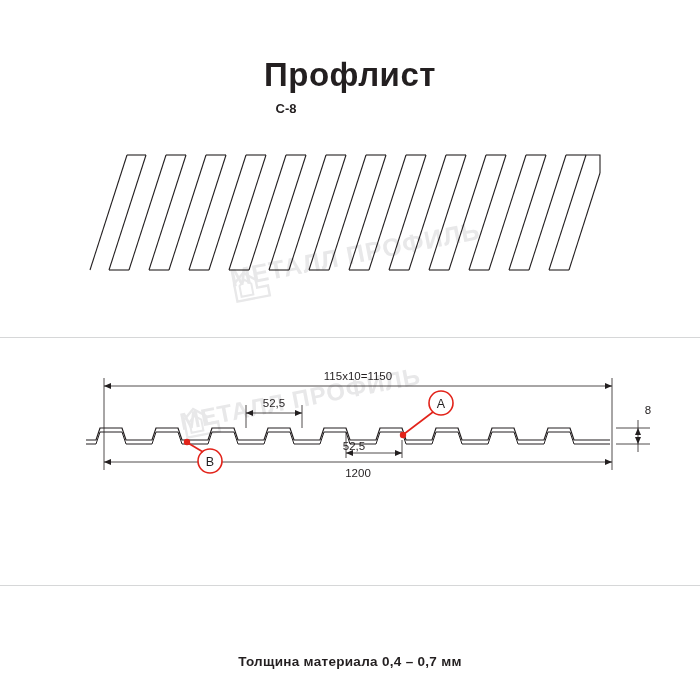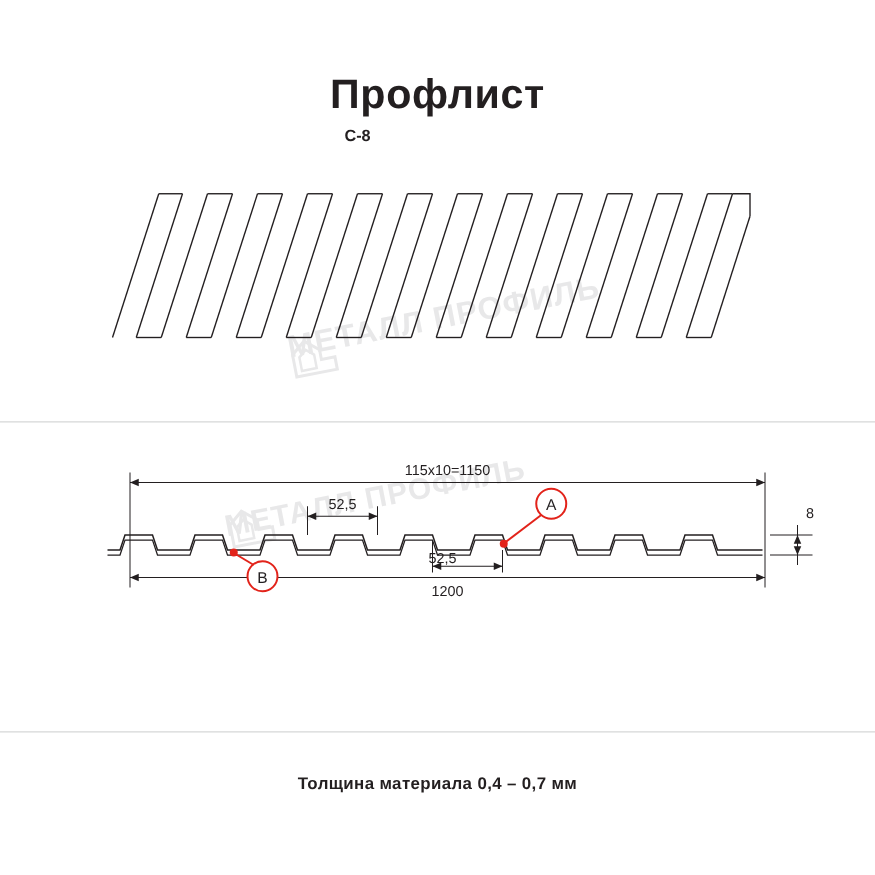--- a/index.html
+++ b/index.html
@@ -35,21 +35,21 @@
     top: 101px;
     left: 0;
     width: 572px;
     text-align: center;
     font-size: 13px;
     font-weight: bold;
     color: #231f20;
   }
   .footer-note {
     position: absolute;
-    top: 619px;
+    top: 654px;
     left: 0;
     width: 700px;
     text-align: center;
     font-size: 13.5px;
     font-weight: bold;
     letter-spacing: 0.3px;
     color: #231f20;
   }
   .divider {
     position: absolute;

